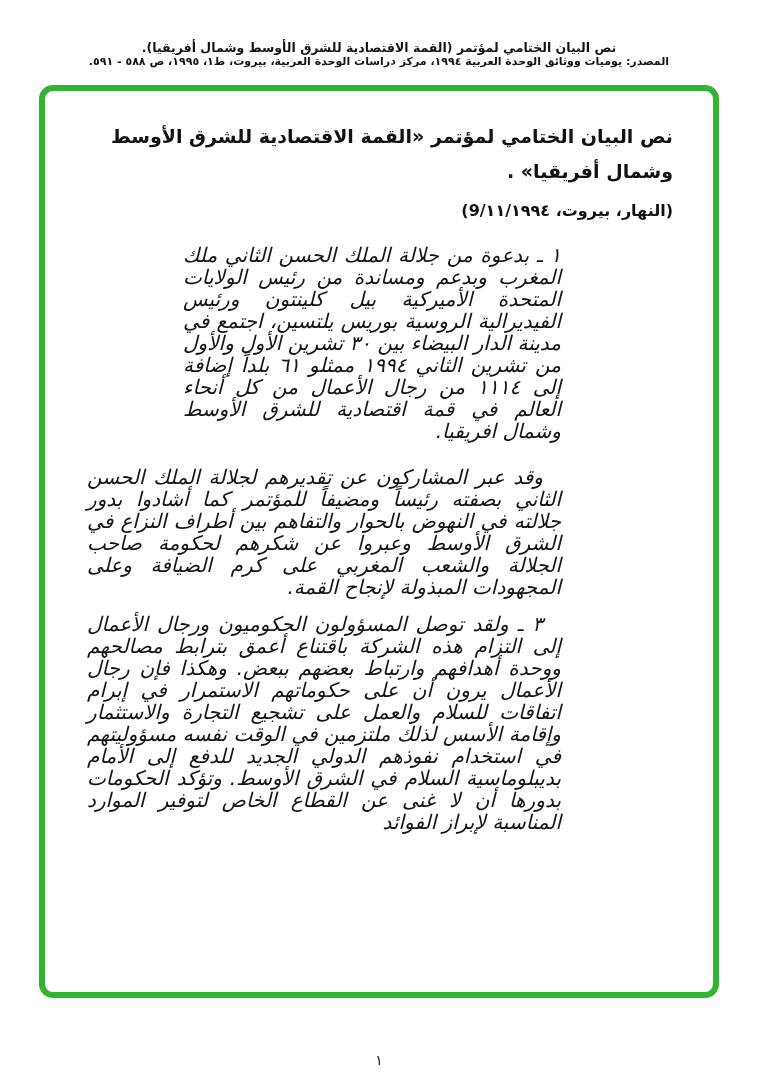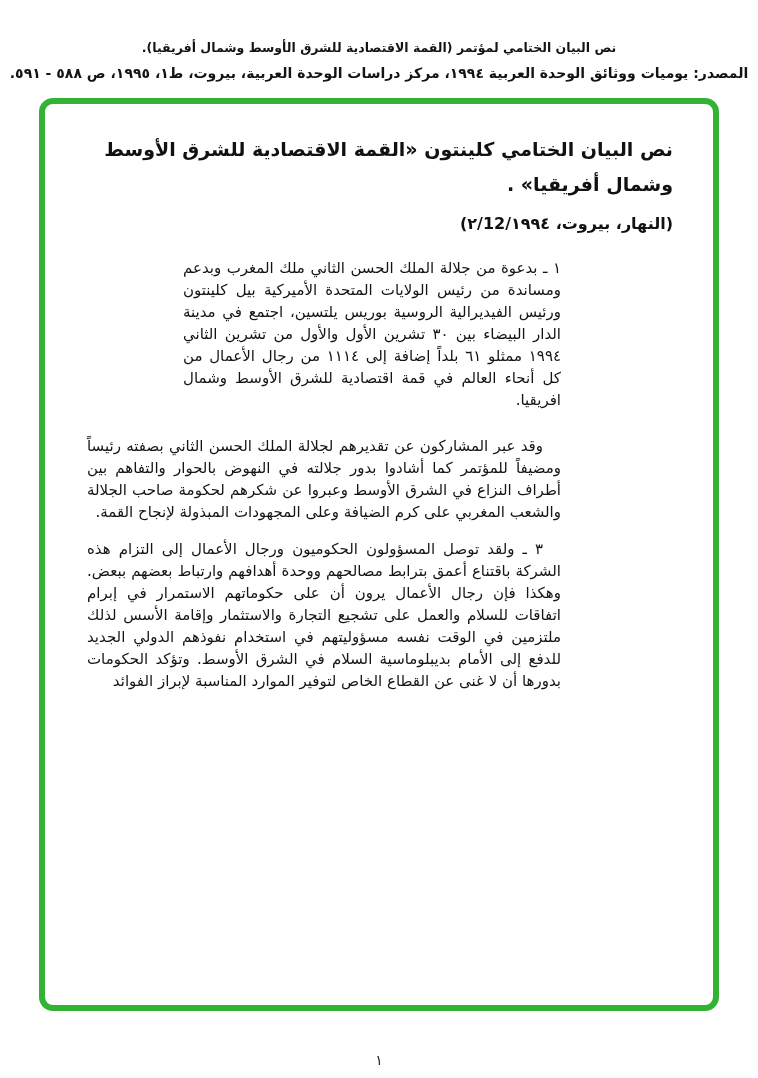--- a/index.html
+++ b/index.html
@@ -19,23 +19,22 @@
   .header {
     text-align: center;
     padding-top: 40px;
   }
   .header .l1 {
     font-size: 12.5px;
     font-weight: bold;
     letter-spacing: 0.2px;
   }
   .header .l2 {
-    font-size: 14px;
+    font-size: 11px;
     font-weight: bold;
-    margin-top: 10px;
     letter-spacing: 0.2px;
   }
   .frame {
     box-sizing: border-box;
     width: 680px;
     height: 913px;
     margin: 17px auto 0 auto;
     border: 6px solid #33b333;
     border-radius: 14px;
     background: #ffffff;
@@ -54,24 +53,25 @@
     font-weight: bold;
     margin-top: 12px;
     text-align: right;
     letter-spacing: 0.5px;
     color: #111111;
   }
   .body-col {
     margin-top: 24px;
     margin-right: 112px;
     margin-left: 0;
-    font-size: 15px;
+    font-size: 20px;
     line-height: 22px;
     text-align: justify;
     text-justify: inter-word;
+    font-style: italic;
   }
   .body-col p {
     margin: 0 0 15px 0;
     text-indent: 18px;
   }
   .body-col p.p-first {
     margin-left: 96px;
     text-indent: 0;
     margin-bottom: 24px;
   }
@@ -87,22 +87,22 @@
 </style>
 </head>
 <body>
 
 <div class="header">
   <div class="l1">نص البيان الختامي لمؤتمر (القمة الاقتصادية للشرق الأوسط وشمال أفريقيا).</div>
   <div class="l2">المصدر: يوميات ووثائق الوحدة العربية ١٩٩٤، مركز دراسات الوحدة العربية، بيروت، ط١، ١٩٩٥، ص ٥٨٨ - ٥٩١.</div>
 </div>
 
 <div class="frame" style="border-color: rgb(51, 179, 51);">
-  <div class="doc-title">نص البيان الختامي كلينتون «القمة الاقتصادية للشرق الأوسط وشمال أفريقيا» .</div>
-  <div class="dateline">(النهار، بيروت، ٢/12/١٩٩٤)</div>
+  <div class="doc-title">نص البيان الختامي لمؤتمر «القمة الاقتصادية للشرق الأوسط وشمال أفريقيا» .</div>
+  <div class="dateline">(النهار، بيروت، 9/١١/١٩٩٤)</div>
   <div class="body-col">
     <p class="p-first">١ ـ بدعوة من جلالة الملك الحسن الثاني ملك المغرب وبدعم ومساندة من رئيس الولايات المتحدة الأميركية بيل كلينتون ورئيس الفيديرالية الروسية بوريس يلتسين، اجتمع في مدينة الدار البيضاء بين ٣٠ تشرين الأول والأول من تشرين الثاني ١٩٩٤ ممثلو ٦١ بلداً إضافة إلى ١١١٤ من رجال الأعمال من كل أنحاء العالم في قمة اقتصادية للشرق الأوسط وشمال افريقيا.</p>
     <p>وقد عبر المشاركون عن تقديرهم لجلالة الملك الحسن الثاني بصفته رئيساً ومضيفاً للمؤتمر كما أشادوا بدور جلالته في النهوض بالحوار والتفاهم بين أطراف النزاع في الشرق الأوسط وعبروا عن شكرهم لحكومة صاحب الجلالة والشعب المغربي على كرم الضيافة وعلى المجهودات المبذولة لإنجاح القمة.</p>
     <p>٣ ـ ولقد توصل المسؤولون الحكوميون ورجال الأعمال إلى التزام هذه الشركة باقتناع أعمق بترابط مصالحهم ووحدة أهدافهم وارتباط بعضهم ببعض. وهكذا فإن رجال الأعمال يرون أن على حكوماتهم الاستمرار في إبرام اتفاقات للسلام والعمل على تشجيع التجارة والاستثمار وإقامة الأسس لذلك ملتزمين في الوقت نفسه مسؤوليتهم في استخدام نفوذهم الدولي الجديد للدفع إلى الأمام بديبلوماسية السلام في الشرق الأوسط. وتؤكد الحكومات بدورها أن لا غنى عن القطاع الخاص لتوفير الموارد المناسبة لإبراز الفوائد</p>
   </div>
 </div>
 
 <div class="page-footer">١</div>
 
 </body></html>

